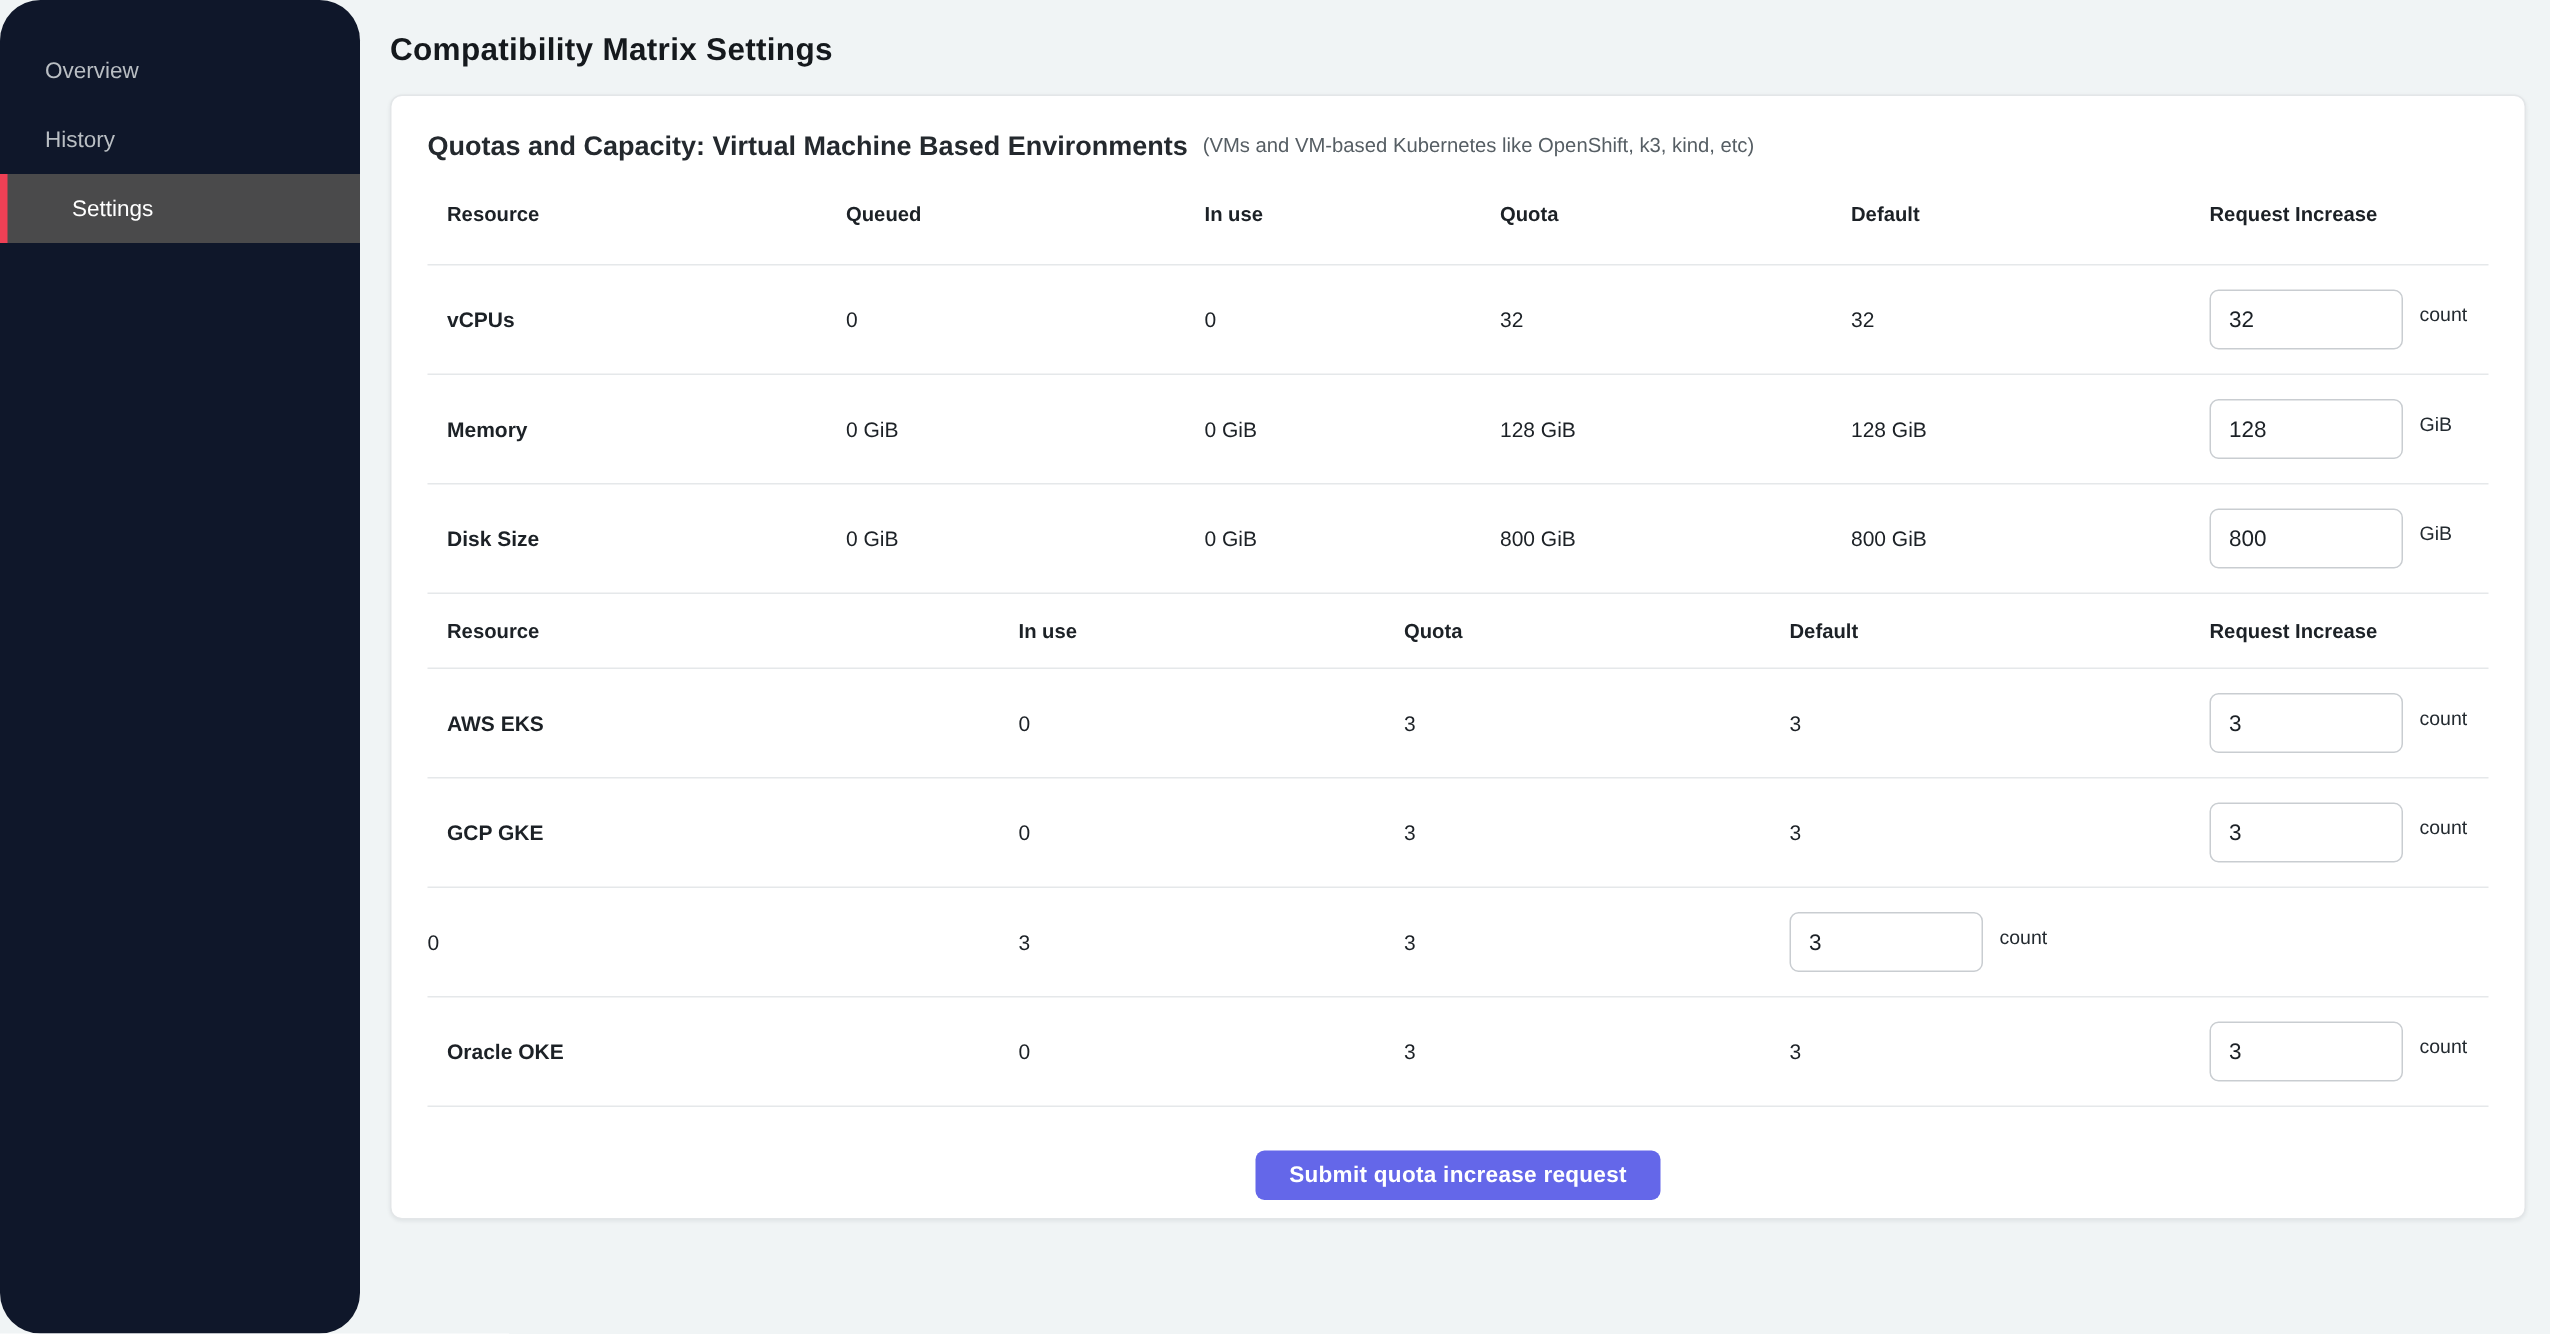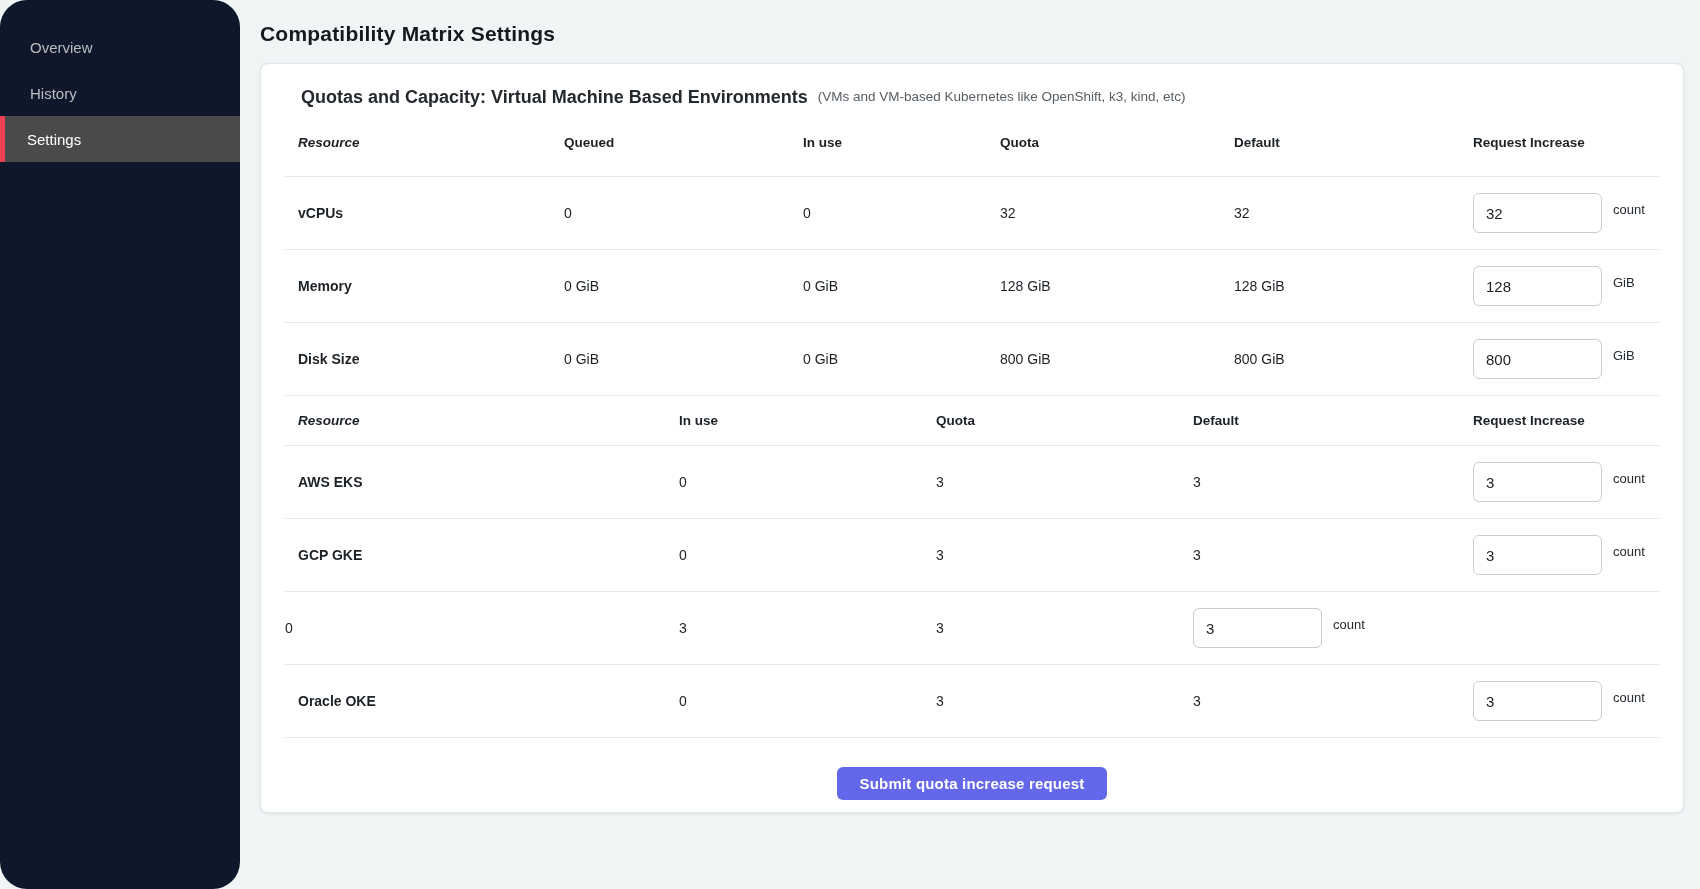--- a/index.html
+++ b/index.html
@@ -25,21 +25,21 @@
     display:flex; align-items:center;
     padding-left:30px;
     font-size:15px;
     color:#b9bec3;
     cursor:pointer;
   }
   .side-item.active {
     background:#4a4a4b;
     color:#ffffff;
     border-left:5px solid var(--accent_red, #ee4055);
-    padding-left:22px;
+    padding-left:43px;
   }
 
   
   .main { position:absolute; left:240px; top:0; width:1460px; height:889px; }
   .page-title {
     padding:20px 0 0 20px;
     font-size:21px; line-height:28px;
     font-weight:700;
     color:#15191d;
     letter-spacing:.2px;
@@ -47,21 +47,21 @@
   .card {
     position:absolute; left:20px; top:63px;
     width:1424px;
     background:#ffffff;
     border:1px solid #e3e6e8;
     border-radius:8px;
     box-shadow:0 1px 3px rgba(16,24,32,.08);
     padding:22px 24px 12px 24px;
   }
 
-  .section-head { display:flex; align-items:flex-start; line-height:22px;margin-left:16px; }
+  .section-head { display:flex; align-items:flex-start; line-height:22px; }
   .section-title { font-size:18px; font-weight:600; color:#24292e; }
   .section-sub { font-size:13.5px; color:#565e64; margin-left:10px; }
   .section-head.second { margin-top:24px; line-height:28px; }
 
   
   .thead, .trow { display:grid; align-items:center; }
   .vm-grid    { grid-template-columns:279px 239px 197px 234px 239px 1fr; }
   .cloud-grid { grid-template-columns:394px 257px 257px 280px 1fr; }
 
   .thead {
@@ -69,21 +69,21 @@
     border-bottom:1px solid #e5e8ea;
     font-size:13.5px; font-weight:700; color:#1c2126;
   }
   .thead.short { height:50px; }
   .trow {
     height:73px;
     border-bottom:1px solid #e5e8ea;
     font-size:14px; color:#1c2126;
   }
   .cell-first { padding-left:13px; font-weight:600; }
-  .thead .cell-first { font-weight:700;font-style:italic; }
+  .thead .cell-first { font-weight:700; }
 
   .req-cell { display:flex; align-items:center; }
   .req-input {
     width:129px; height:40px;
     border:1px solid #c9cdd1;
     border-radius:6px;
     padding:0 12px;
     font-size:15px; color:#1c2126;
     font-family:"Liberation Sans", sans-serif;
     background:#fff;

